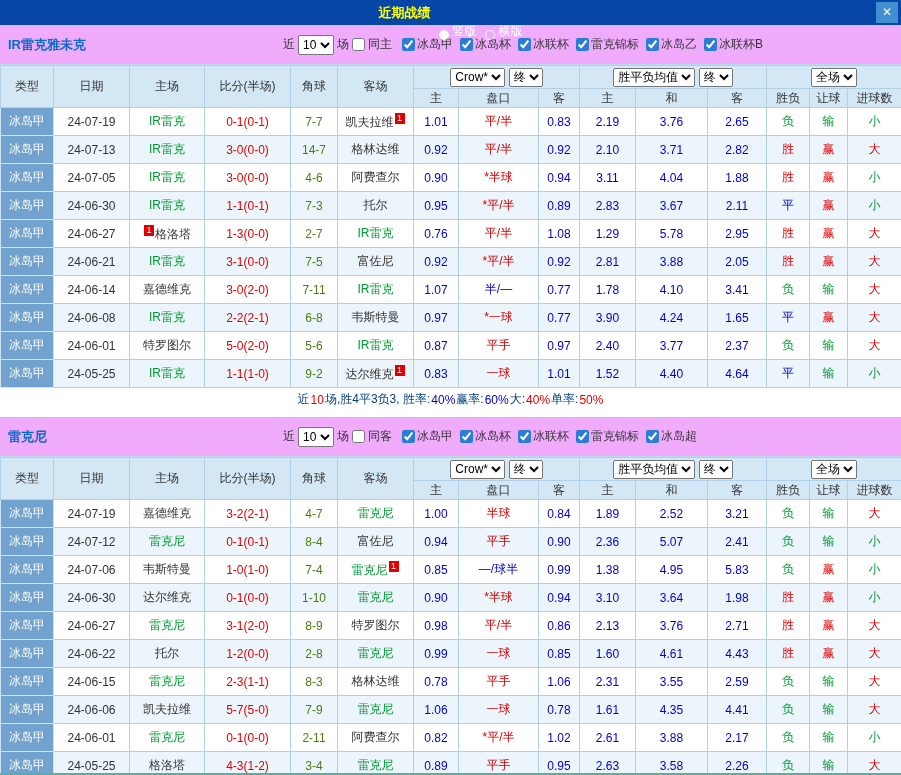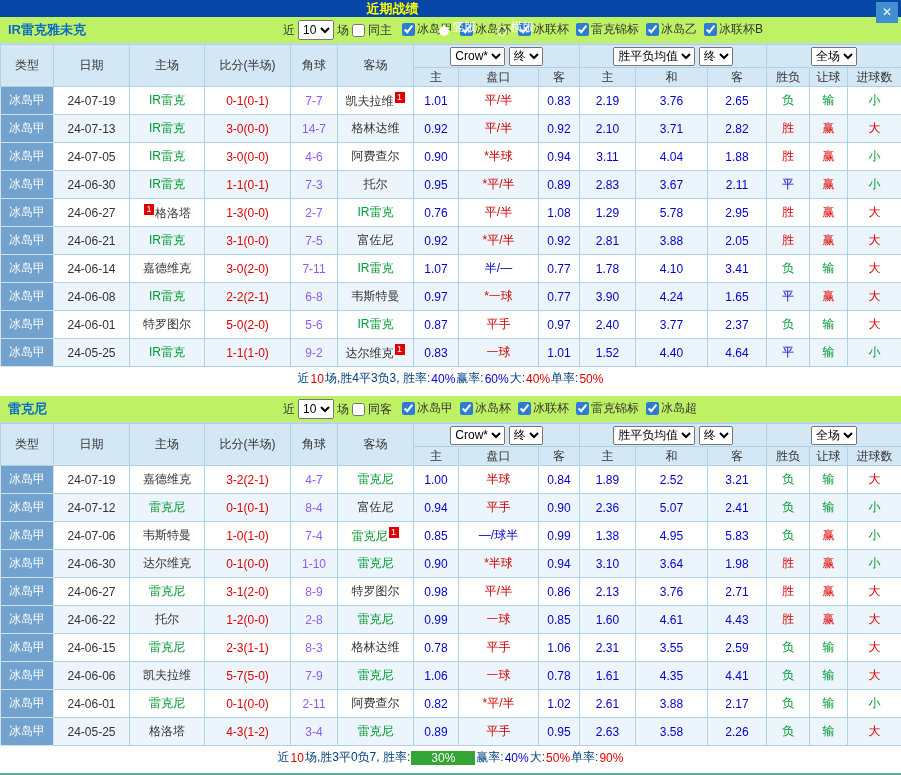--- a/index.html
+++ b/index.html
@@ -1,28 +1,28 @@
 <!DOCTYPE html>
 <html><head>
 <meta charset="utf-8">
 <style>
   * { margin:0; padding:0; box-sizing:border-box; }
   html,body { width:901px; background:#fff; font-family:"Liberation Sans","DejaVu Sans",sans-serif; font-size:12px; color:#333; }
   body { height:775px; overflow:hidden; border-bottom:2px solid #58B09C; }
 
   
-  .titlebar { height:17px; background:#0646A6; display:flex; align-items:center; justify-content:center; position:relative; gap:20px; }
+  .titlebar { height:25px; background:#0646A6; display:flex; align-items:center; justify-content:center; position:relative; gap:8px; }
   .titlebar .title { color:#FFFF00; font-weight:bold; font-size:13px; }
   .radio-group { display:flex; align-items:flex-end; gap:4px; color:#fff;margin-top:37px; }
   .radio-dot { width:10px; height:10px; border:1px solid #fff; border-radius:50%; display:inline-block; }
   .radio-dot.sel { background:#fff; }
   .close-btn { position:absolute; right:3px; top:2px; width:22px; height:21px; background:#3F8FD2; color:#fff; text-align:center; line-height:21px; font-weight:bold; cursor:pointer; }
 
   
-  .filter-row { height:27px; background:#bef264; display:flex; align-items:center; padding:0 8px; border-bottom:1px solid #BFD9EC; }
+  .filter-row { height:40px; background:#f0abfc; display:flex; align-items:center; padding:0 8px; border-bottom:1px solid #BFD9EC; }
   .team-name { color:#0A6BC8; font-weight:bold; font-size:13px; width:272px; }
   .flabel { margin:0 3px; color:#333; }
   .filter-row select { height:20px; font-size:12px; }
   .filter-row input[type=checkbox], .lg input[type=checkbox] { width:13px; height:13px; accent-color:#2B7CD3; vertical-align:middle; }
   .lg { display:inline-flex; align-items:center; gap:2px; margin-left:7px; color:#333; }
 
   
   table.stats { width:901px; border-collapse:collapse; table-layout:fixed; }
   .stats th, .stats td { border:1px solid #AFD0E6; text-align:center; vertical-align:middle; overflow:hidden; white-space:nowrap; }
   .stats thead th { background:#D3E7F5; color:#333; font-weight:normal; }
@@ -36,21 +36,21 @@
   .c1{width:53px}.c2{width:76px}.c3{width:75px}.c4{width:86px}.c5{width:47px}.c6{width:76px}
   .c7{width:45px}.c8{width:80px}.c9{width:41px}.c10{width:56px}.c11{width:72px}.c12{width:59px}
   .c13{width:43px}.c14{width:38px}.c15{width:54px}
 
   
   td.lt { background:#72A3CF !important; color:#fff; border-color:#CFE3F2; }
   td.dt { color:#333; }
   td.tg { color:#009933; }
   td.tb { color:#333; }
   td.sc { color:#E00000; }
-  td.cn { color:#8b5cf6; }
+  td.cn { color:#4d7c0f; }
   td.od { color:#0000CC; }
   td.hr { color:#D00000; }
   td.hb { color:#0000CC; }
   td.rw { color:#E00000; }
   td.rl { color:#009933; }
   td.rd { color:#0000CC; }
   .card { display:inline-block; background:#E00000; color:#fff; font-size:9px; line-height:11px; min-width:10px; padding:0 1px; margin:0 1px; vertical-align:super; }
 
   
   .summary { height:23px; display:flex; align-items:center; justify-content:center; gap:1px; background:#fff; }

